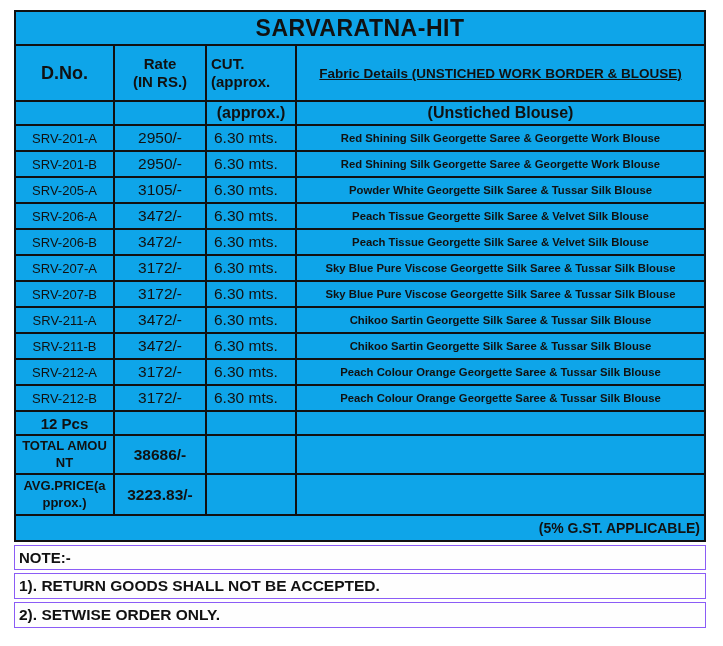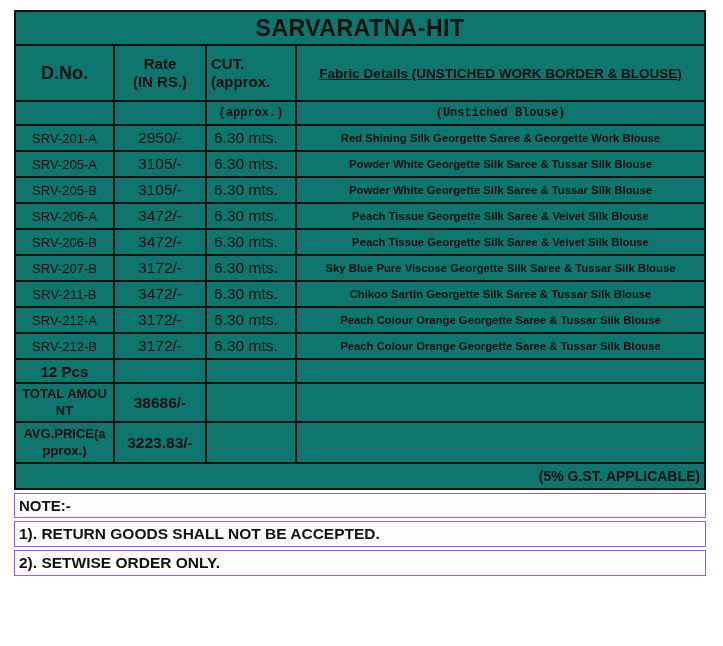--- a/index.html
+++ b/index.html
@@ -19,21 +19,21 @@
   .ratecard {
     position: absolute;
     left: 14px;
     top: 10px;
     width: 690px;
   }
   table.main {
     border-collapse: collapse;
     width: 690px;
     table-layout: fixed;
-    background: #0f766e;
+    background: #0ea5e9;
   }
   table.main td, table.main th {
     border: 2px solid #111;
     padding: 0 4px;
     overflow: hidden;
   }
   .title-cell {
     height: 32px;
     text-align: center;
     font-size: 23px;
@@ -52,23 +52,22 @@
     white-space: pre-line;
     line-height: 1.2;
     border-radius: 21px;
   }
   .hdr-cut { text-align: left; padding-left: 6px; }
   .hdr-fabric { font-size: 13.5px; text-decoration: underline; }
   .subhdr {
     height: 22px;
     text-align: center;
     font-weight: 700;
-    font-size: 12px;
-    vertical-align: middle;
-    font-family: Liberation Mono, monospace;
+    font-size: 16px;
+    vertical-align: middle;
   }
   .datarow td {
     height: 24px;
     vertical-align: middle;
   }
   .c-dno {
     text-align: center;
     font-size: 13px;
     font-weight: 500;
   }
@@ -163,57 +162,69 @@
         </tr>
       </tbody>
       <tbody>
   <tr class="datarow">
     <td class="c-dno">SRV-201-A</td>
     <td class="c-rate">2950/-</td>
     <td class="c-cut">6.30 mts.</td>
     <td class="c-fabric">Red Shining Silk Georgette Saree &amp; Georgette Work Blouse</td>
   </tr>
 
+  <tr class="datarow">
+    <td class="c-dno">SRV-201-B</td>
+    <td class="c-rate">2950/-</td>
+    <td class="c-cut">6.30 mts.</td>
+    <td class="c-fabric">Red Shining Silk Georgette Saree &amp; Georgette Work Blouse</td>
+  </tr>
 
   <tr class="datarow">
     <td class="c-dno">SRV-205-A</td>
     <td class="c-rate">3105/-</td>
     <td class="c-cut">6.30 mts.</td>
     <td class="c-fabric">Powder White Georgette Silk Saree &amp; Tussar Silk Blouse</td>
   </tr>
 
-  <tr class="datarow">
-    <td class="c-dno">SRV-205-B</td>
-    <td class="c-rate">3105/-</td>
-    <td class="c-cut">6.30 mts.</td>
-    <td class="c-fabric">Powder White Georgette Silk Saree &amp; Tussar Silk Blouse</td>
-  </tr>
 
   <tr class="datarow">
     <td class="c-dno">SRV-206-A</td>
     <td class="c-rate">3472/-</td>
     <td class="c-cut">6.30 mts.</td>
     <td class="c-fabric">Peach Tissue Georgette Silk Saree &amp; Velvet Silk Blouse</td>
   </tr>
 
   <tr class="datarow">
     <td class="c-dno">SRV-206-B</td>
     <td class="c-rate">3472/-</td>
     <td class="c-cut">6.30 mts.</td>
     <td class="c-fabric">Peach Tissue Georgette Silk Saree &amp; Velvet Silk Blouse</td>
   </tr>
 
+  <tr class="datarow">
+    <td class="c-dno">SRV-207-A</td>
+    <td class="c-rate">3172/-</td>
+    <td class="c-cut">6.30 mts.</td>
+    <td class="c-fabric">Sky Blue Pure Viscose Georgette Silk Saree &amp; Tussar Silk Blouse</td>
+  </tr>
 
   <tr class="datarow">
     <td class="c-dno">SRV-207-B</td>
     <td class="c-rate">3172/-</td>
     <td class="c-cut">6.30 mts.</td>
     <td class="c-fabric">Sky Blue Pure Viscose Georgette Silk Saree &amp; Tussar Silk Blouse</td>
   </tr>
 
+  <tr class="datarow">
+    <td class="c-dno">SRV-211-A</td>
+    <td class="c-rate">3472/-</td>
+    <td class="c-cut">6.30 mts.</td>
+    <td class="c-fabric">Chikoo Sartin Georgette Silk Saree &amp;  Tussar Silk  Blouse</td>
+  </tr>
 
   <tr class="datarow">
     <td class="c-dno">SRV-211-B</td>
     <td class="c-rate">3472/-</td>
     <td class="c-cut">6.30 mts.</td>
     <td class="c-fabric">Chikoo Sartin Georgette Silk Saree &amp;  Tussar Silk  Blouse</td>
   </tr>
 
   <tr class="datarow">
     <td class="c-dno">SRV-212-A</td>

